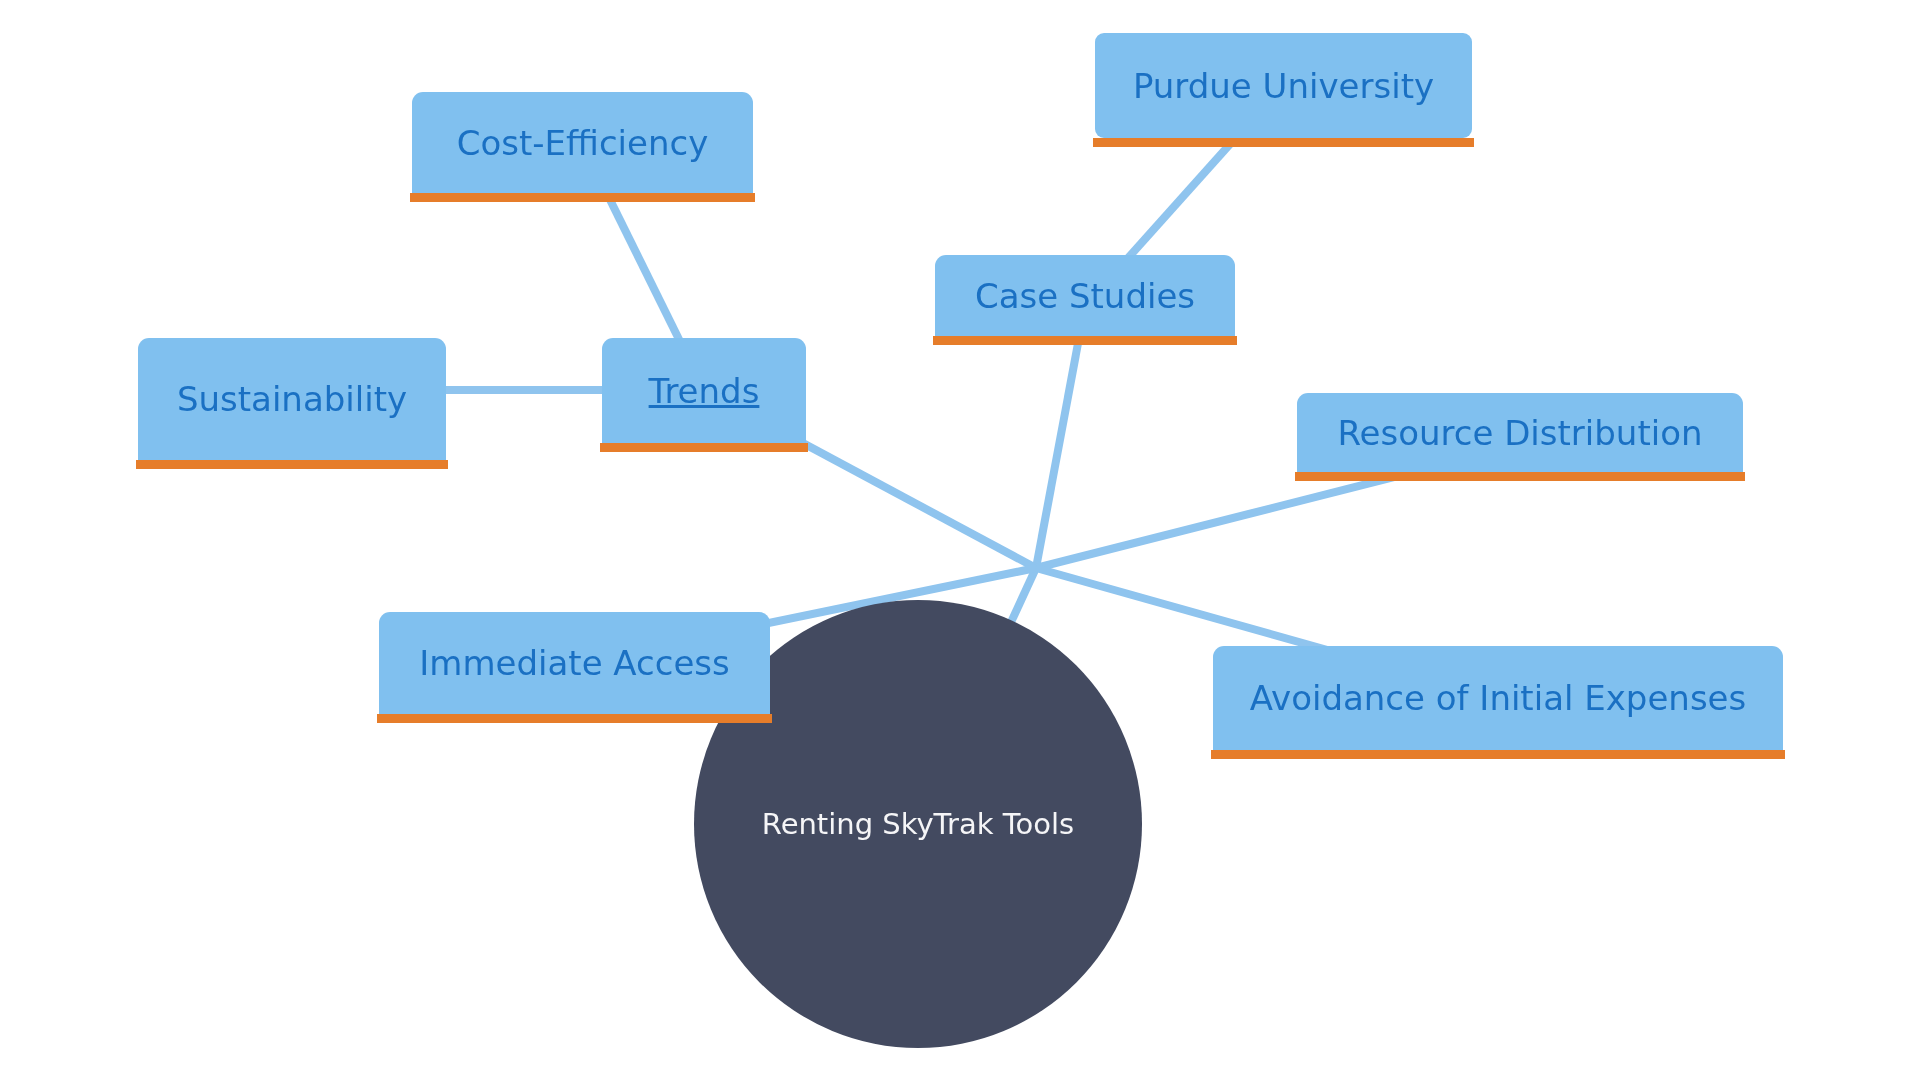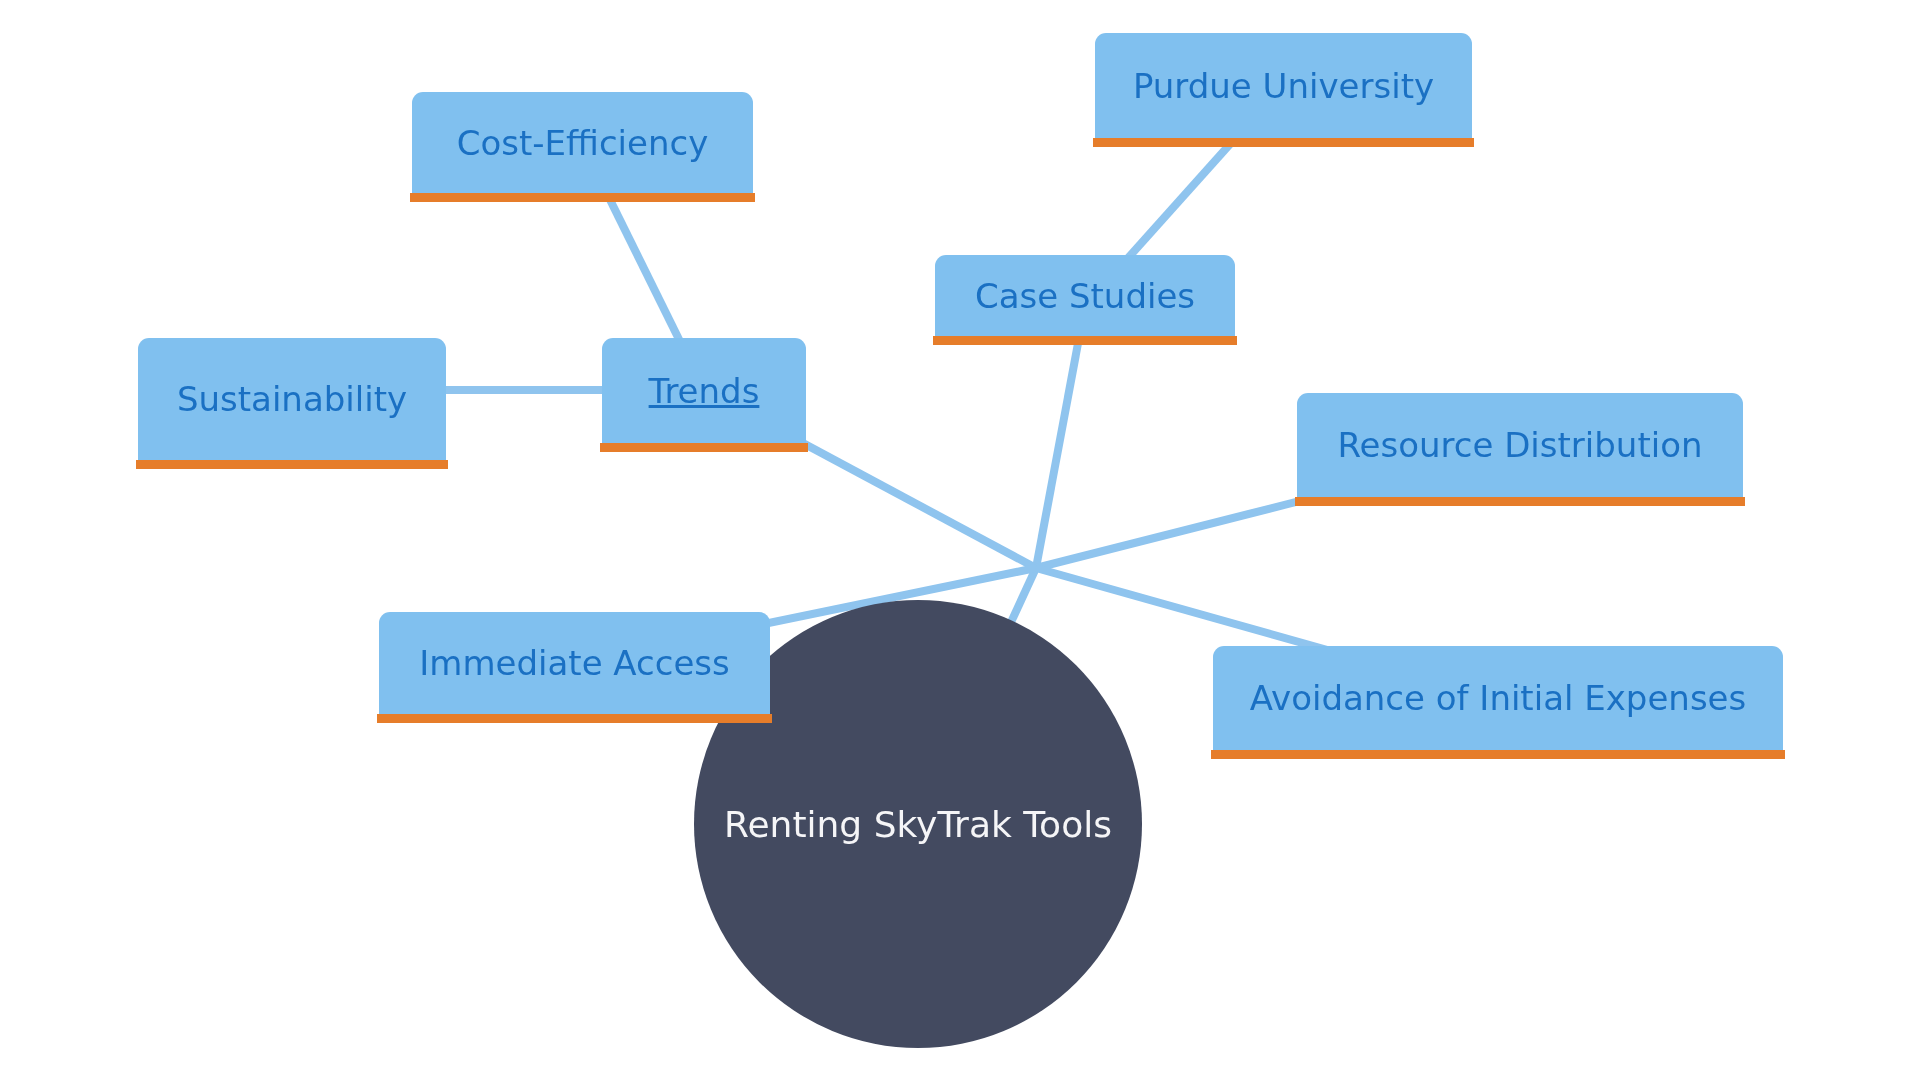--- a/index.html
+++ b/index.html
@@ -21,44 +21,44 @@
   }
   #edges{position:absolute;left:0;top:0;width:1920px;height:1080px;}
   #edges line{stroke:var(--edge);stroke-width:8;}
   .root-circle{
     position:absolute;
     left:694px;top:600px;width:448px;height:448px;
     border-radius:50%;
     background:var(--root-fill);
     color:var(--root-text);
     display:flex;align-items:center;justify-content:center;
-    font-size:36px;
+    font-size:29px;
     text-align:center;
   }
   .node{
     position:absolute;
     background:var(--node-fill);
     color:var(--node-text);
     border-radius:11px 11px 0 0;
     display:flex;align-items:center;justify-content:center;
     font-size:34px;
     white-space:nowrap;
   }
   .node::after{
     content:"";
     position:absolute;
     left:-2px;right:-2px;top:100%;height:9px;
     background:var(--underline);
   }
   #n-cost    {left:412px; top:92px;  width:341px; height:101px;}
-  #n-purdue  {left:1095px;top:33px;  width:377px; height:105px;}
+  #n-purdue  {left:1095px;top:33px;  width:377px; height:105px;border-radius:9px;}
   #n-case    {left:935px; top:255px; width:300px; height:81px;}
   #n-sust    {left:138px; top:338px; width:308px; height:122px;}
   #n-trends  {left:602px; top:338px; width:204px; height:105px;text-decoration:underline;}
-  #n-rd      {left:1297px;top:393px; width:446px; height:104px;}
+  #n-rd      {left:1297px;top:393px; width:446px; height:79px;}
   #n-benefits{left:929px; top:516px; width:214px; height:104px;}
   #n-ia      {left:379px; top:612px; width:391px; height:102px;}
   #n-avoid   {left:1213px;top:646px; width:570px; height:104px;}
 </style>
 </head>
 <body>
 
 <div id="stage">
 
   <svg id="edges" viewBox="0 0 1920 1080">

